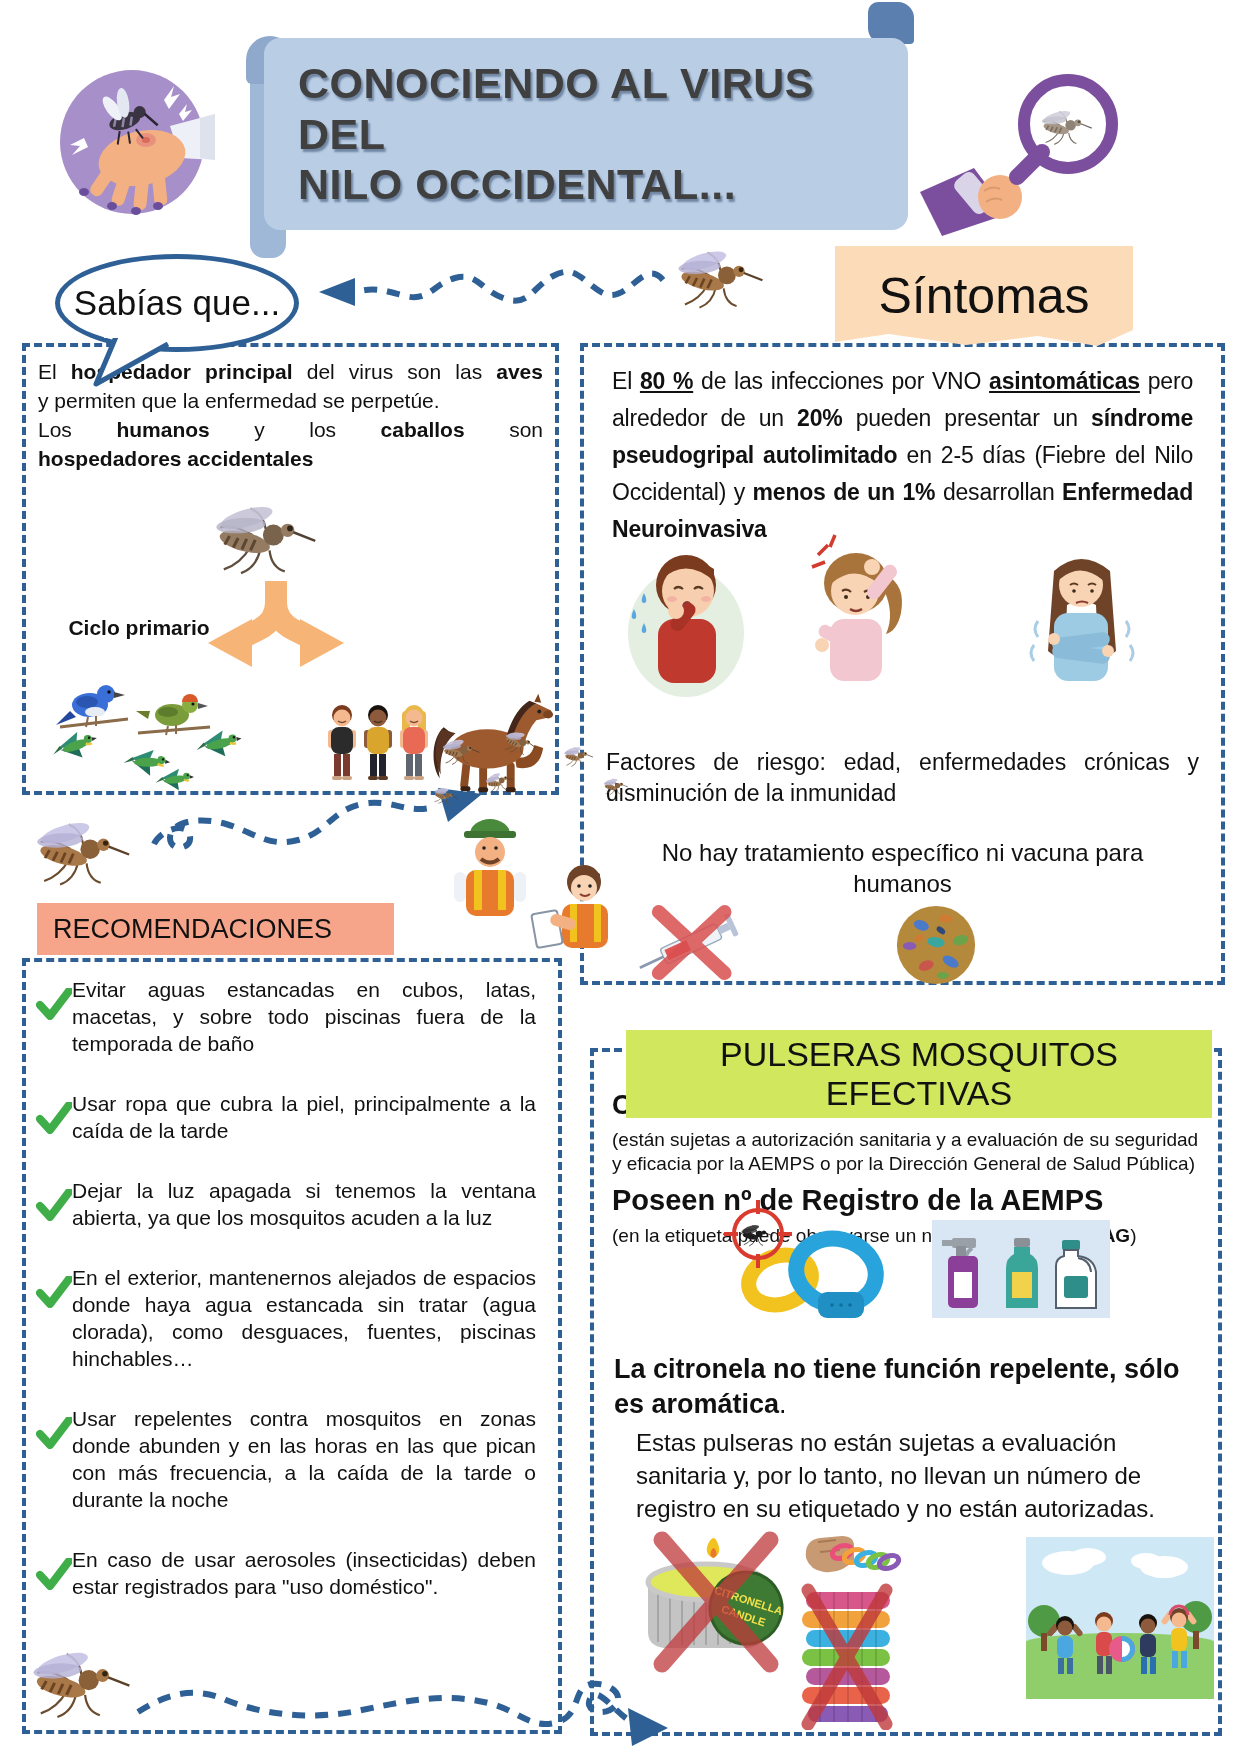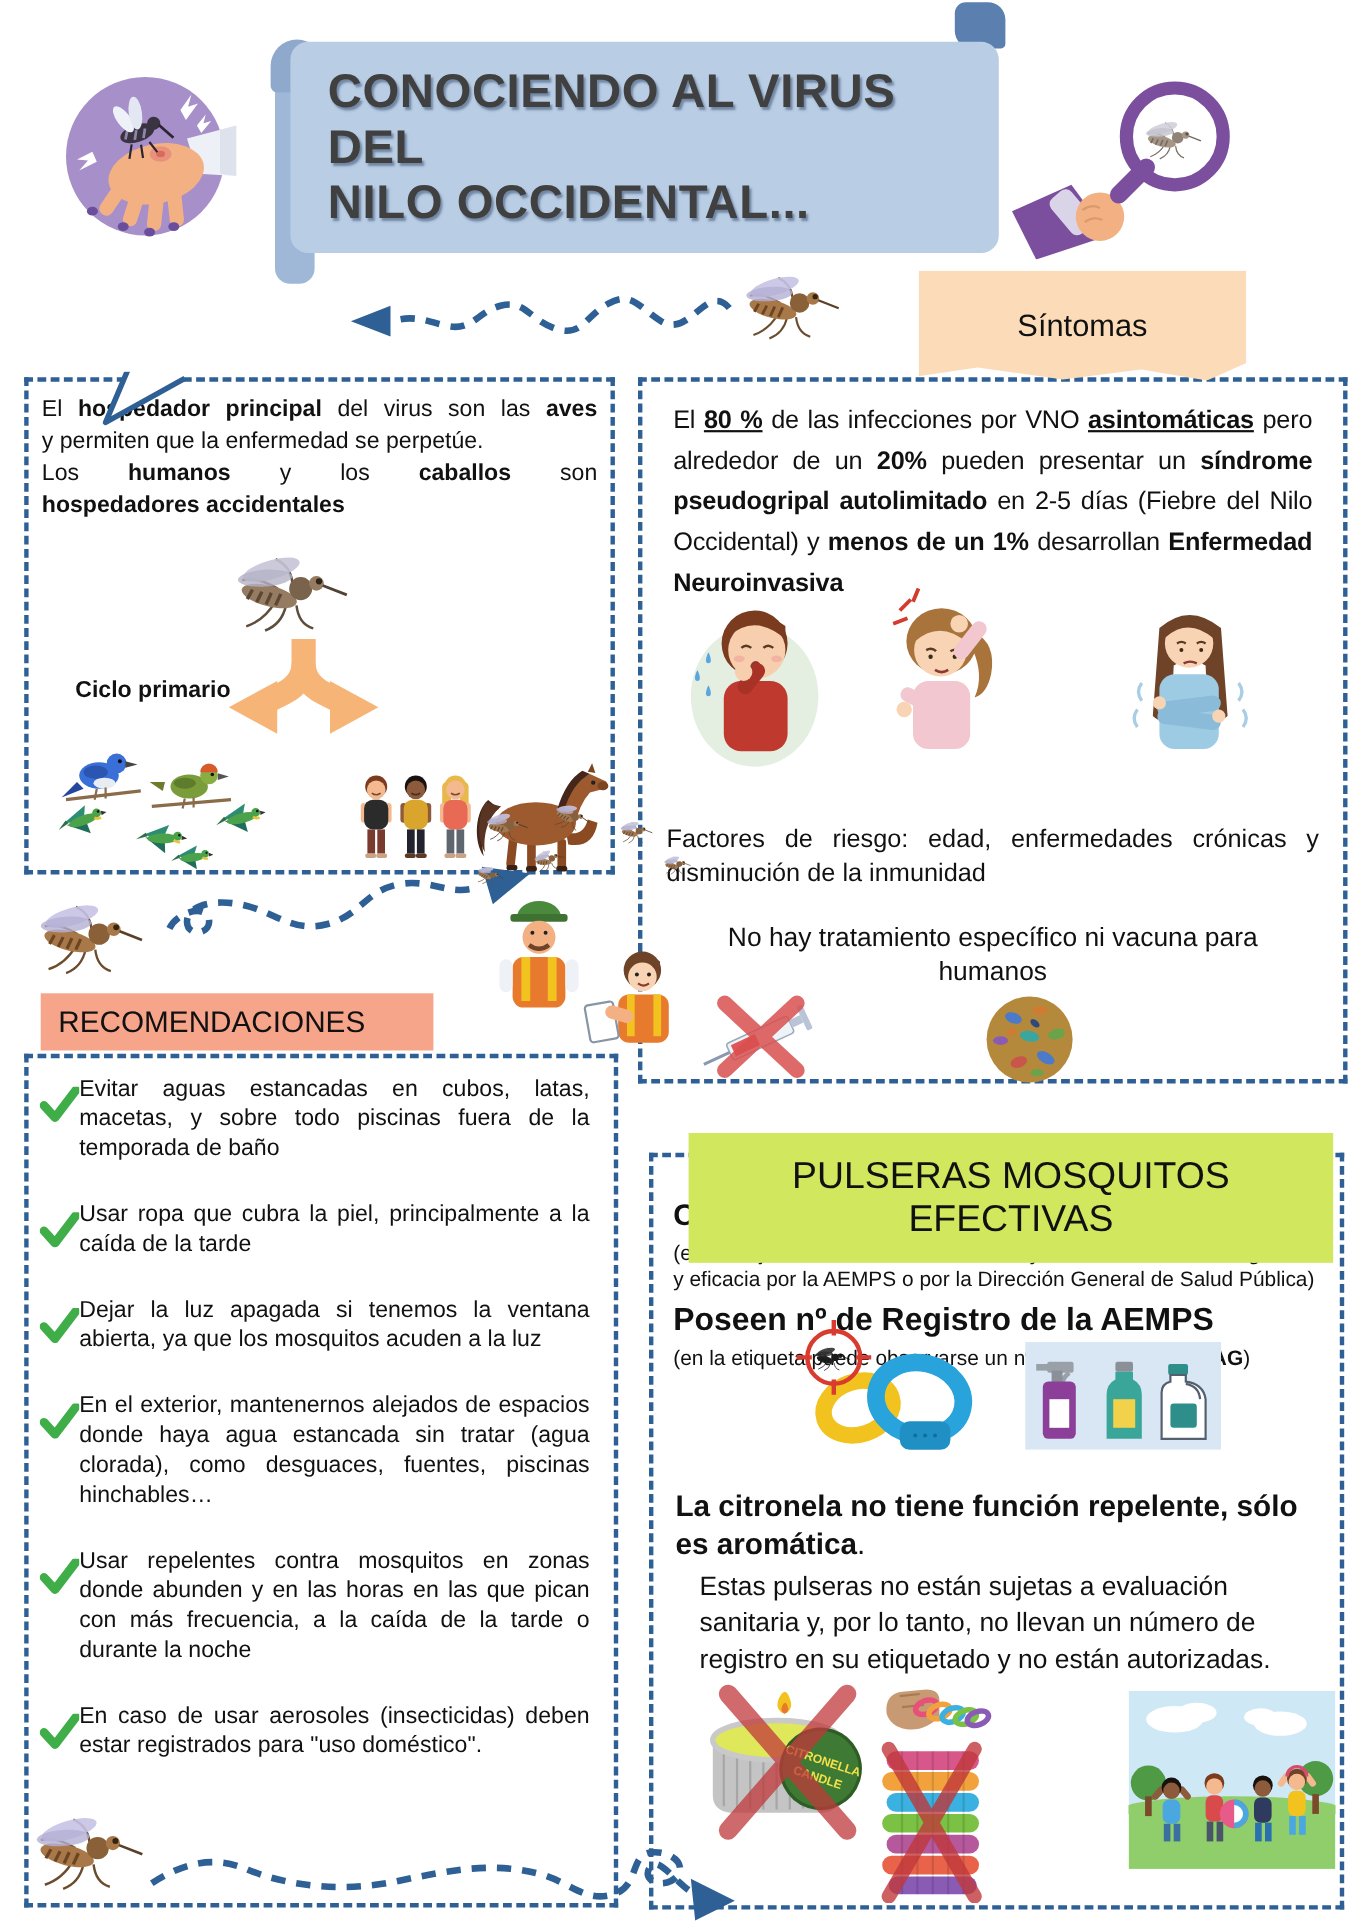--- a/index.html
+++ b/index.html
@@ -18,40 +18,40 @@
   .scroll-curl-left{left:246px;top:36px;width:48px;height:48px;background:#8fa9cc;border-radius:50% 50% 50% 6px}
   .scroll-curl-right{left:868px;top:2px;width:46px;height:42px;background:#5b7fae;border-radius:10px 16px 4px 16px}
   .scroll-main{left:264px;top:38px;width:644px;height:192px;background:#b9cde4;border-radius:16px;
                display:flex;align-items:center;padding-left:34px;box-sizing:border-box}
   .title{font-size:43px;font-weight:700;color:#404040;line-height:1.18;letter-spacing:.5px;
          white-space:pre-line;text-shadow:2px 3px 2px rgba(42,66,102,.5)}
 
   .bubble{left:55px;top:254px;width:234px;height:88px;background:#fff;border:5px solid #2e6096;
           border-radius:50%;display:flex;align-items:center;justify-content:center;font-size:35px;z-index:2}
   .sintomas-tab{left:835px;top:246px;width:298px;height:100px;background:#fcdcb8;z-index:5;
-                display:flex;align-items:center;justify-content:center;font-size:28px;
+                display:flex;align-items:center;justify-content:center;font-size:50px;
                 clip-path:polygon(0 0,100% 0,100% 84%,88% 100%,68% 90%,44% 99%,18% 88%,0 96%)}
 
   .host-box{left:22px;top:343px;width:537px;height:452px;padding:10px 12px;font-size:21px;line-height:29px}
   .cycle-label{font-weight:700;font-size:21px;text-align:center;white-space:pre-line;line-height:25px}
 
   .sx-box{left:580px;top:343px;width:645px;height:642px;padding:16px 28px;font-size:23px}
   .sx-par{line-height:37px;letter-spacing:-.2px}
   .no-treat{left:35px;right:35px;top:490px;text-align:center;font-weight:400;font-size:24px;line-height:31px}
 
   .rec-banner{left:37px;top:903px;width:357px;height:52px;background:#f7a58a;display:flex;
               align-items:center;padding-left:16px;font-size:27px;z-index:2;box-sizing:border-box}
   .rec-box{left:22px;top:958px;width:540px;height:776px;padding:14px 22px 0 10px}
   .rec-item{display:flex;gap:0;margin-bottom:33px}
   .rec-item .check{flex:0 0 36px;width:36px;height:32px;margin-top:12px}
   .rec-text{font-size:21px;line-height:27px;text-align:justify}
 
   .pul-box{left:590px;top:1048px;width:632px;height:688px}
   .pul-head{left:32px;top:-22px;width:586px;background:#d0e75e;font-size:34px;text-align:center;
-            padding:20px 0;z-index:3}
+            padding:5px 0;z-index:3}
   .pul-sub{font-size:27px;font-weight:700}
   .pul-note{font-size:19px;line-height:24px}
   .cit-title{left:20px;right:20px;top:300px;text-align:left;font-size:27px;line-height:35px}
   .cit-body{left:42px;right:42px;top:374px;text-align:left;font-size:24px;line-height:33px}
 </style>
 </head>
 <body>
 
 <div class="page" data-name="infographic-page">
 
@@ -143,20 +143,23 @@
     <polygon points="0,126 54,102 88,148 22,170" fill="#7b4f9e"></polygon>
     <rect x="42" y="106" width="24" height="42" rx="7" transform="rotate(-40 54 127)" fill="#d9d4e8"></rect>
     <circle cx="80" cy="131" r="22" fill="#f3b183"></circle>
     <g stroke="#d99a6e" stroke-width="2" fill="none">
       <path d="M64 125 q8 -6 16 -2"></path>
         <path d="M66 136 q8 -6 16 -2"></path>
     </g>
     <line x1="97" y1="111" x2="122" y2="86" stroke="#7b4f9e" stroke-width="16" stroke-linecap="round"></line>
   </svg>
 
+  <div class="abs bubble" data-name="speech-bubble">
+    <span data-name="speech-bubble-label">Sabías que...</span>
+  </div>
   <svg class="abs" style="left:84px;top:330px;z-index:3" width="100" height="58" viewBox="0 0 100 58" data-name="speech-bubble-tail">
     <path d="M34 2 L12 54 L84 14" fill="#fff" stroke="#2e6096" stroke-width="5" stroke-linejoin="round"></path>
     <rect x="20" y="0" width="56" height="8" fill="#fff"></rect>
   </svg>
 
   <svg class="abs" style="left:305px;top:252px" width="370" height="72" viewBox="0 0 370 72" data-name="dashed-arrow-left-icon">
     <path d="M358 28 C338 4 322 56 296 40 C276 28 270 12 248 24 C226 36 224 56 198 46 C176 38 172 20 150 26 C128 32 124 50 100 44 C84 40 70 34 52 40" fill="none" stroke="#2e6096" stroke-width="6" stroke-dasharray="13 10"></path>
     <polygon points="50,26 50,54 14,40" fill="#2e6096"></polygon>
   </svg>
   <svg class="abs" style="left:672px;top:242px" width="105" height="70" viewBox="0 0 130 84" data-name="mosquito-icon">

